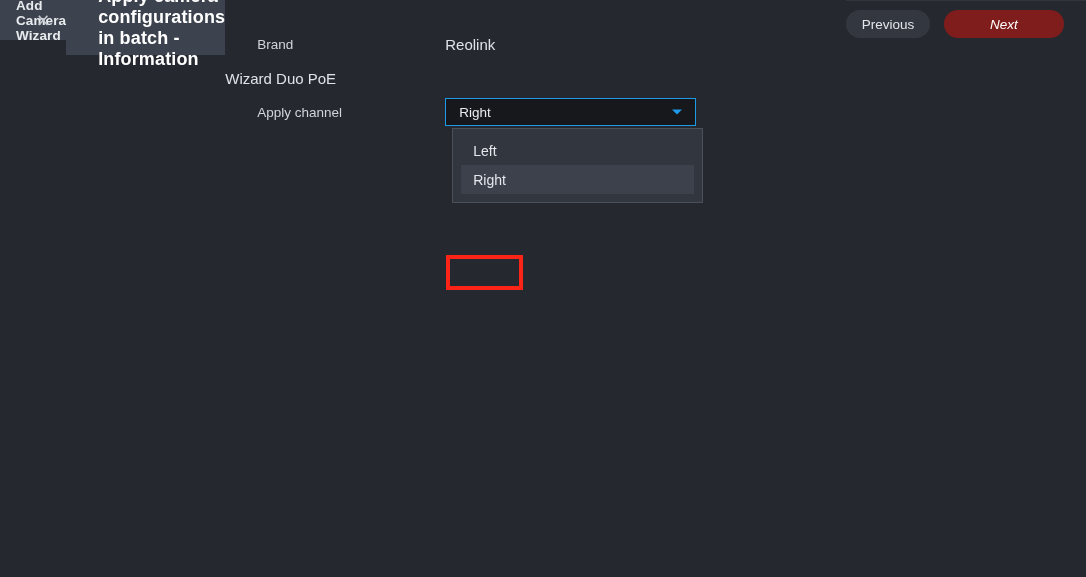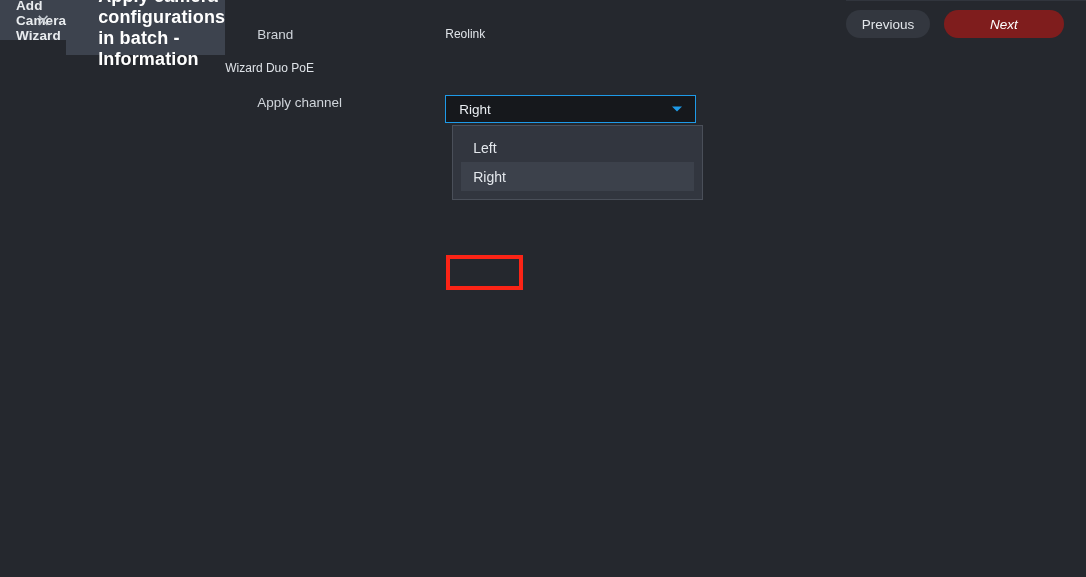--- a/index.html
+++ b/index.html
@@ -84,32 +84,33 @@
     flex: 1 1 auto;
     position: relative;
     background: #25282e;
     padding-top: 27px;
   }
 
   .form-row {
     position: relative;
     height: 34px;
     display: flex;
+    align-items: center;
   }
 
   .form-label {
     width: 220px;
     padding-left: 32px;
     font-size: 13.5px;
     color: #d0d5db;
     white-space: nowrap;
   }
 
   .form-value {
-    font-size: 12px;
+    font-size: 15px;
     color: #dfe3e8;
     white-space: nowrap;
   }
 
   
   #combo-wrap {
     position: relative;
     width: 237px;
   }
 

